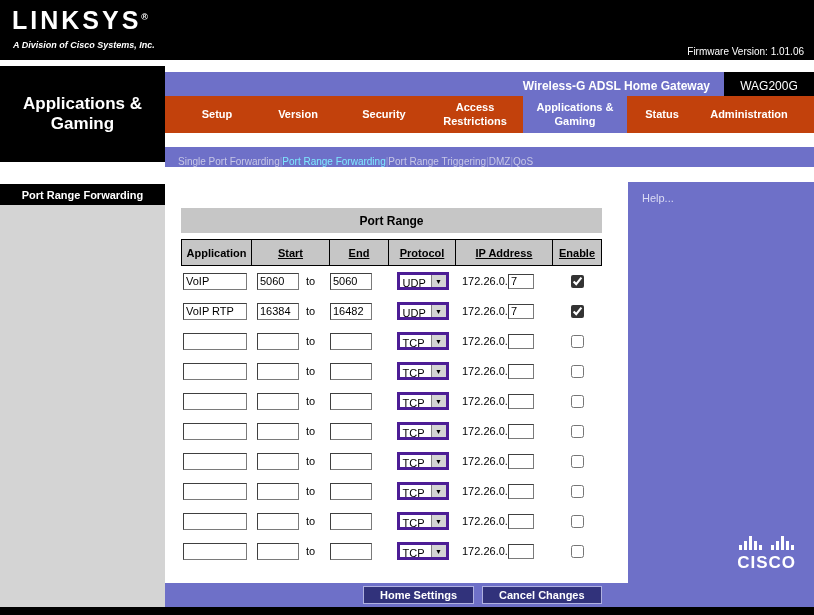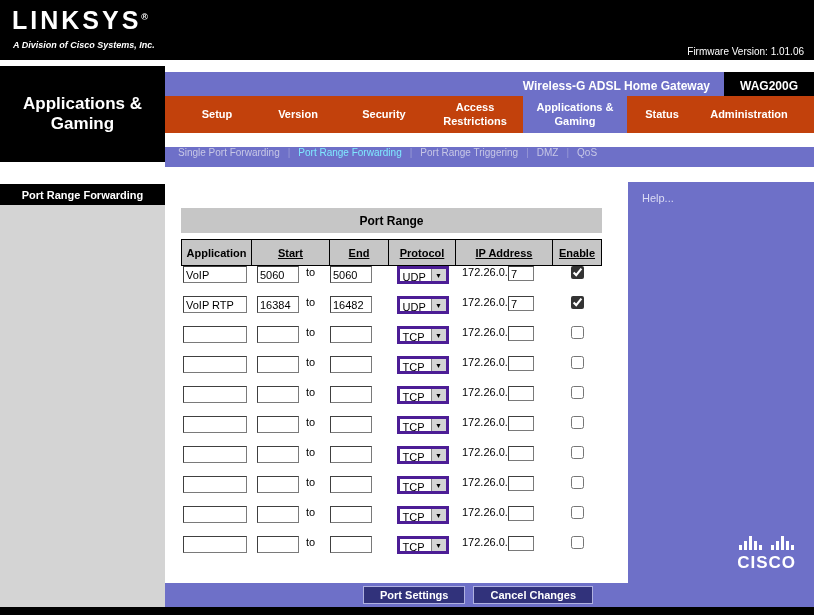--- a/index.html
+++ b/index.html
@@ -24,37 +24,37 @@
   }
 
   
   .banner {
     position:absolute; left:165px; top:72px; width:559px; height:28px; background:#6E70C8;
     color:#fff; font-size:12px; font-weight:bold; display:flex; align-items:center;
     justify-content:flex-end; padding-right:14px;
   }
   .model-box {
     position:absolute; left:724px; top:72px; width:90px; height:28px; background:#000;
-    color:#fff; font-size:12px; font-weight:bold; display:flex; align-items:center; justify-content:center;
+    color:#fff; font-size:12px; font-weight:normal; display:flex; align-items:center; justify-content:center;
   }
 
   
   .nav { position:absolute; left:165px; top:96px; width:649px; height:37px; background:#c2410c; display:flex; padding-left:14px; }
   .tab {
     color:#fff; font-size:11px; font-weight:bold; display:flex; align-items:center;
     justify-content:center; text-align:center; padding:0 4px; line-height:1.25;
   }
   .tab.t0{width:76px}.tab.t1{width:86px}.tab.t2{width:86px}.tab.t3{width:96px}
   .tab.t4{width:104px}.tab.t5{width:104px}.tab.t6{width:70px}
   .tab.active { background:#6E70C8; }
 
   
   .subnav {
     position:absolute; left:165px; top:147px; width:649px; height:20px; background:#6E70C8;
-    display:flex; align-items:flex-start; gap:8px; padding-left:13px; font-size:10px;
+    display:flex; align-items:flex-end; padding-left:13px; font-size:10px;
   }
   .subtab { color:#C7C7E6; }
   .subtab.active { color:#7FE9FF; }
   .sep { color:#9A9BD6; }
 
   
   .section-title {
     position:absolute; left:0; top:184px; width:165px; height:21px; background:#000;
     color:#fff; font-size:11px; font-weight:bold; display:flex; align-items:center; justify-content:center;
   }
@@ -78,21 +78,21 @@
   }
   .thead { display:flex; margin-top:6px; }
   .th {
     background:#C6C6C6; border:1px solid #000; height:27px; display:flex; align-items:center;
     justify-content:center; font-size:11px; font-weight:bold;
   }
   .th:not(:first-child) { border-left:0;text-decoration:underline; }
   .w-app{width:71px}.w-start{width:78px}.w-end{width:59px}.w-proto{width:67px}.w-ip{width:97px}.w-enable{width:49px}
 
   .trow { display:flex; height:30px; align-items:center; }
-  .cell { display:flex; align-items:flex-start; height:100%; }
+  .cell { display:flex; align-items:center; height:100%; }
   .c-app{width:71px; padding-left:2px;}
   .c-start{width:78px; padding-left:5px;}
   .c-end{width:59px;}
   .c-proto{width:67px; justify-content:center;}
   .c-ip{width:97px; padding-left:6px;}
   .c-enable{width:49px; justify-content:center;}
 
   .tin {
     border:1px solid #7a7a7a; border-top-color:#404040; border-left-color:#404040;
     height:17px; font-size:11px; font-family:inherit; padding:0 2px; background:#fff;
@@ -451,16 +451,16 @@
           <input type="text" class="tin in-ip" value="" style="">
     </span>
     <span class="cell c-enable">
           <input type="checkbox" class="chk" style="">
         </span>
   </div>
 </div>
 </div>
 
 <div class="footer-bar">
-  <button class="btn">Port Settings</button>
+  <button class="btn">Home Settings</button>
   <button class="btn">Cancel Changes</button>
 </div>
 <div class="bottom-strip"></div>
 
 </body></html>

